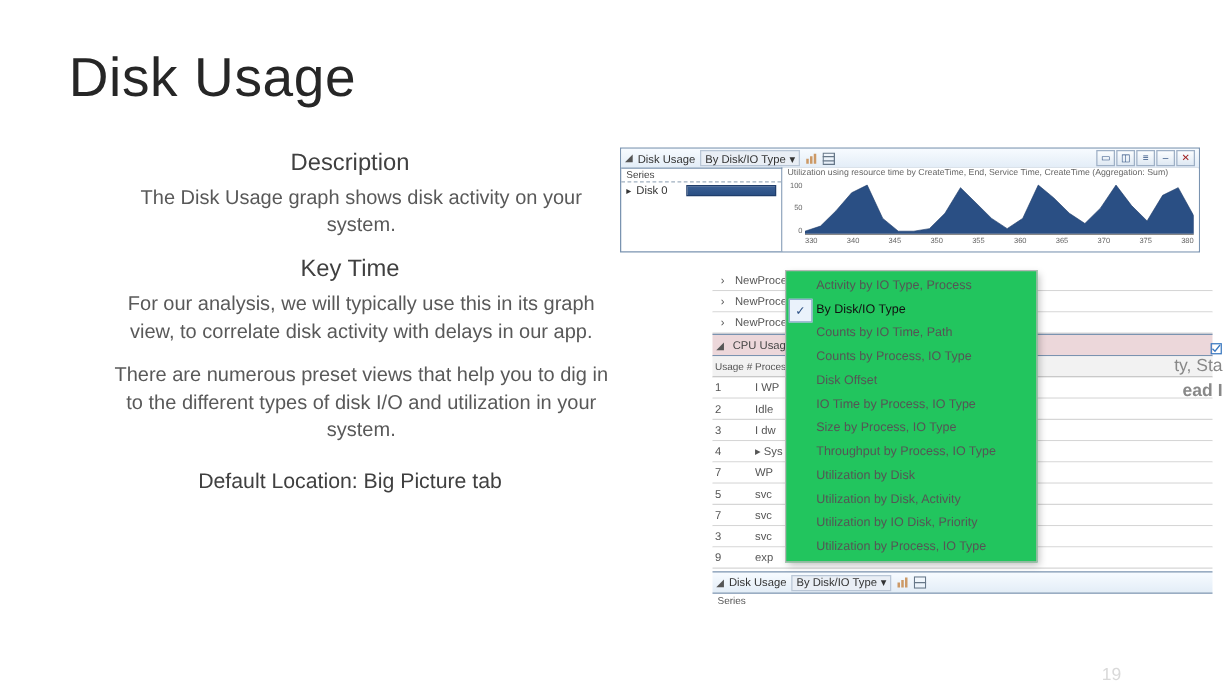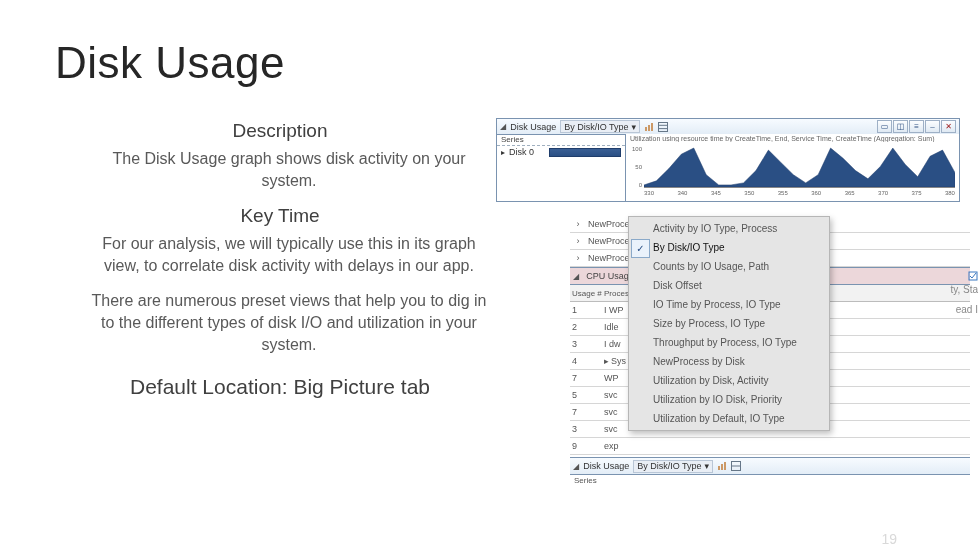--- a/index.html
+++ b/index.html
@@ -42,21 +42,21 @@
     margin: 0 0 6px 0;
   }
   .body p {
     margin: 0 0 14px 18px;
     font-size: 16px;
     line-height: 1.35;
     color: #595959;
     font-weight: 300;
   }
   .loc {
-    font-size: 21px;
+    font-size: 17px;
     color: #404040;
     margin-top: 20px;
   }
   .page-num {
     position: absolute;
     right: 8px;
     bottom: 4px;
     font-size: 14px;
     color: #d9d9d9;
     font-weight: 300;
@@ -213,21 +213,21 @@
     border-bottom: 1px solid #bcbcbc;
     font-size: 8px;
     color: #555;
   }
 
   .popup {
     position: absolute;
     left: 58px;
     top: 0px;
     width: 200px;
-    background: #e5e5e5;
+    background: #22c55e;
     border: 1px solid #b6b6b6;
     box-shadow: 2px 3px 6px rgba(0,0,0,0.25);
     padding: 2px 0;
   }
   .popup-item {
     display: flex;
     align-items: center;
     height: 19px;
     padding: 0 6px 0 24px;
     font-size: 10px;
@@ -260,21 +260,21 @@
   }
   .series-label-row {
     height: 14px;
     font-size: 8px;
     color: #555;
     padding: 1px 4px;
   }
   .right-margin-decor {
     position: absolute;
     right: -8px; top: 80px;
-    font-size: 10px; color:#888;
+    font-size: 14px; color:#888;
     writing-mode: horizontal-tb;
     white-space: nowrap;
   }
 </style>
 </head>
 <body>
 
 <div class="slide">
 
   <div class="title">Disk Usage</div>
@@ -448,52 +448,55 @@
 
     <div class="popup" id="popup">
         <div class="popup-item">
           <span>Activity by IO Type, Process</span>
         </div>
         <div class="popup-item active">
           <span class="check">✓</span>
           <span>By Disk/IO Type</span>
         </div>
         <div class="popup-item">
-          <span>Counts by IO Usage, Path</span>
+          <span>Counts by IO Time, Path</span>
+        </div>
+        <div class="popup-item">
+          <span>Counts by Process, IO Type</span>
         </div>
         <div class="popup-item">
           <span>Disk Offset</span>
         </div>
         <div class="popup-item">
           <span>IO Time by Process, IO Type</span>
         </div>
         <div class="popup-item">
           <span>Size by Process, IO Type</span>
         </div>
         <div class="popup-item">
           <span>Throughput by Process, IO Type</span>
         </div>
         <div class="popup-item">
-          <span>NewProcess by Disk</span>
+          <span>Utilization by Disk</span>
         </div>
         <div class="popup-item">
           <span>Utilization by Disk, Activity</span>
         </div>
         <div class="popup-item">
           <span>Utilization by IO Disk, Priority</span>
         </div>
         <div class="popup-item">
-          <span>Utilization by Default, IO Type</span>
+          <span>Utilization by Process, IO Type</span>
         </div>
       </div>
 
     <div class="right-margin-decor" style="top:54px;">
       <svg width="10" height="10" style="vertical-align:middle">
           <rect x="1" y="1" width="8" height="8" fill="none" stroke="#3a78c0"></rect>
           <path d="M2 5 L4 7 L8 2" fill="none" stroke="#3a78c0"></path>
         </svg>
     </div>
     <div class="right-margin-decor" style="top:68px;">ty, Sta</div>
-    <div class="right-margin-decor" style="top:88px;">ead  I</div>
+    <div class="right-margin-decor" style="top:88px;font-weight:bold;">ead  I</div>
   </div>
 
   <div class="page-num">19</div>
 </div>
 
 </body></html>

